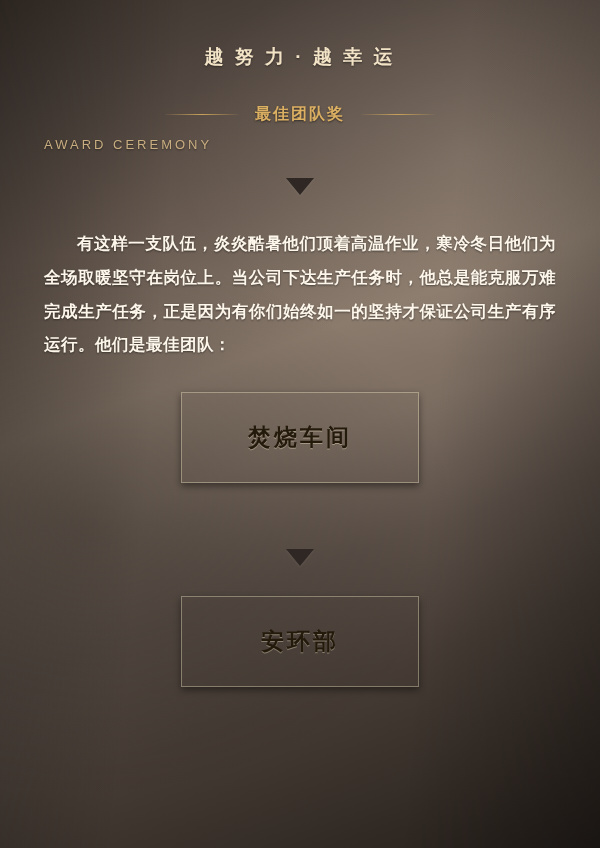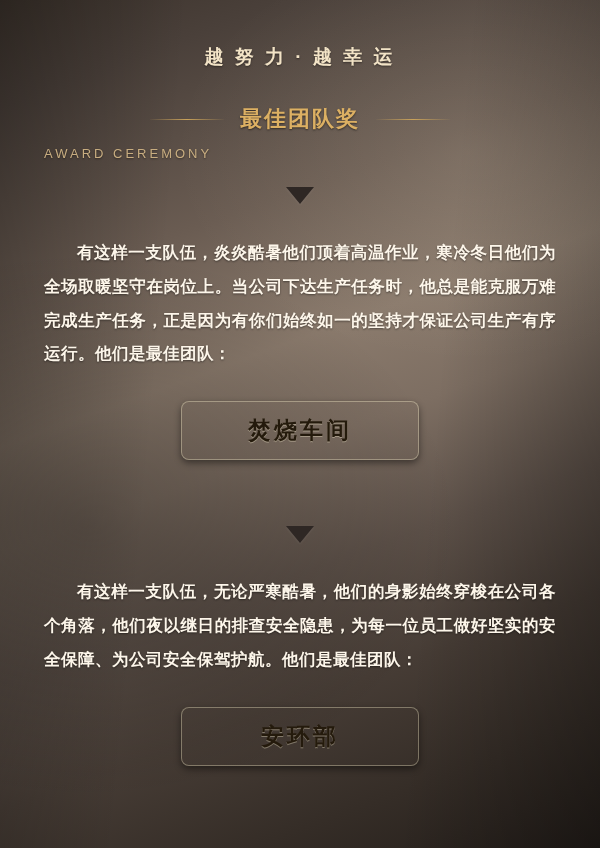--- a/index.html
+++ b/index.html
@@ -65,21 +65,21 @@
     align-items: center;
     justify-content: center;
     gap: 16px;
   }
   .title-rule {
     height: 1px;
     width: 74px;
     background: linear-gradient(90deg, rgba(205,165,90,0.05), #c9a25a, rgba(205,165,90,0.05));
   }
   .main-title {
-    font-size: 22px;
+    font-size: 16px;
     font-weight: bold;
     letter-spacing: 2px;
     background: linear-gradient(180deg, #f6e2b0 0%, #d9b濃 0%, #d6ae68 55%, #b98d3f 100%);
     -webkit-background-clip: text;
     background-clip: text;
     color: #dcb063;
     text-shadow: 0 1px 2px rgba(0,0,0,0.5);
     white-space: nowrap;
   }
   .sub-title {
@@ -120,40 +120,39 @@
 
   
   .plaque-wrap {
     display: flex;
     justify-content: center;
     margin: 30px 0 0;
   }
   .plaque {
     position: relative;
     min-width: 170px;
-    padding: 14px 34px;
+    padding: 30px 34px;
     text-align: center;
     font-size: 23px;
     font-weight: bold;
     letter-spacing: 3px;
     color: #241a0c;
     background: linear-gradient(100deg,
         #a07b36 0%,
         #d8b濃 0%,
         #e8cf8e 18%,
         #f6e7b8 33%,
         #d9b468 52%,
         #caa04f 68%,
         #e4cc8a 85%,
         #b48f44 100%);
     box-shadow:
       0 3px 7px rgba(0,0,0,0.45),
       inset 0 0 0 1px rgba(255,245,210,0.35);
     text-shadow: 0 1px 0 rgba(255,245,215,0.35);
-    border-radius: 8px;
   }
 
   .section-gap { height: 40px; }
 </style>
 </head>
 <body>
 
 <div class="poster">
   <div class="content">
 
@@ -176,20 +175,19 @@
     <div class="plaque-wrap">
       <div class="plaque">焚烧车间</div>
     </div>
 
     <div class="section-gap"></div>
 
     <div class="arrow-wrap">
       <span class="arrow"></span>
     </div>
 
-    <p class="para">有这样一支队伍，无论严寒酷暑，他们的身影始终穿梭在公司各个角落，他们夜以继日的排查安全隐患，为每一位员工做好坚实的安全保障、为公司安全保驾护航。他们是最佳团队：</p>
 
     <div class="plaque-wrap">
       <div class="plaque">安环部</div>
     </div>
 
   </div>
 </div>
 
 </body></html>

